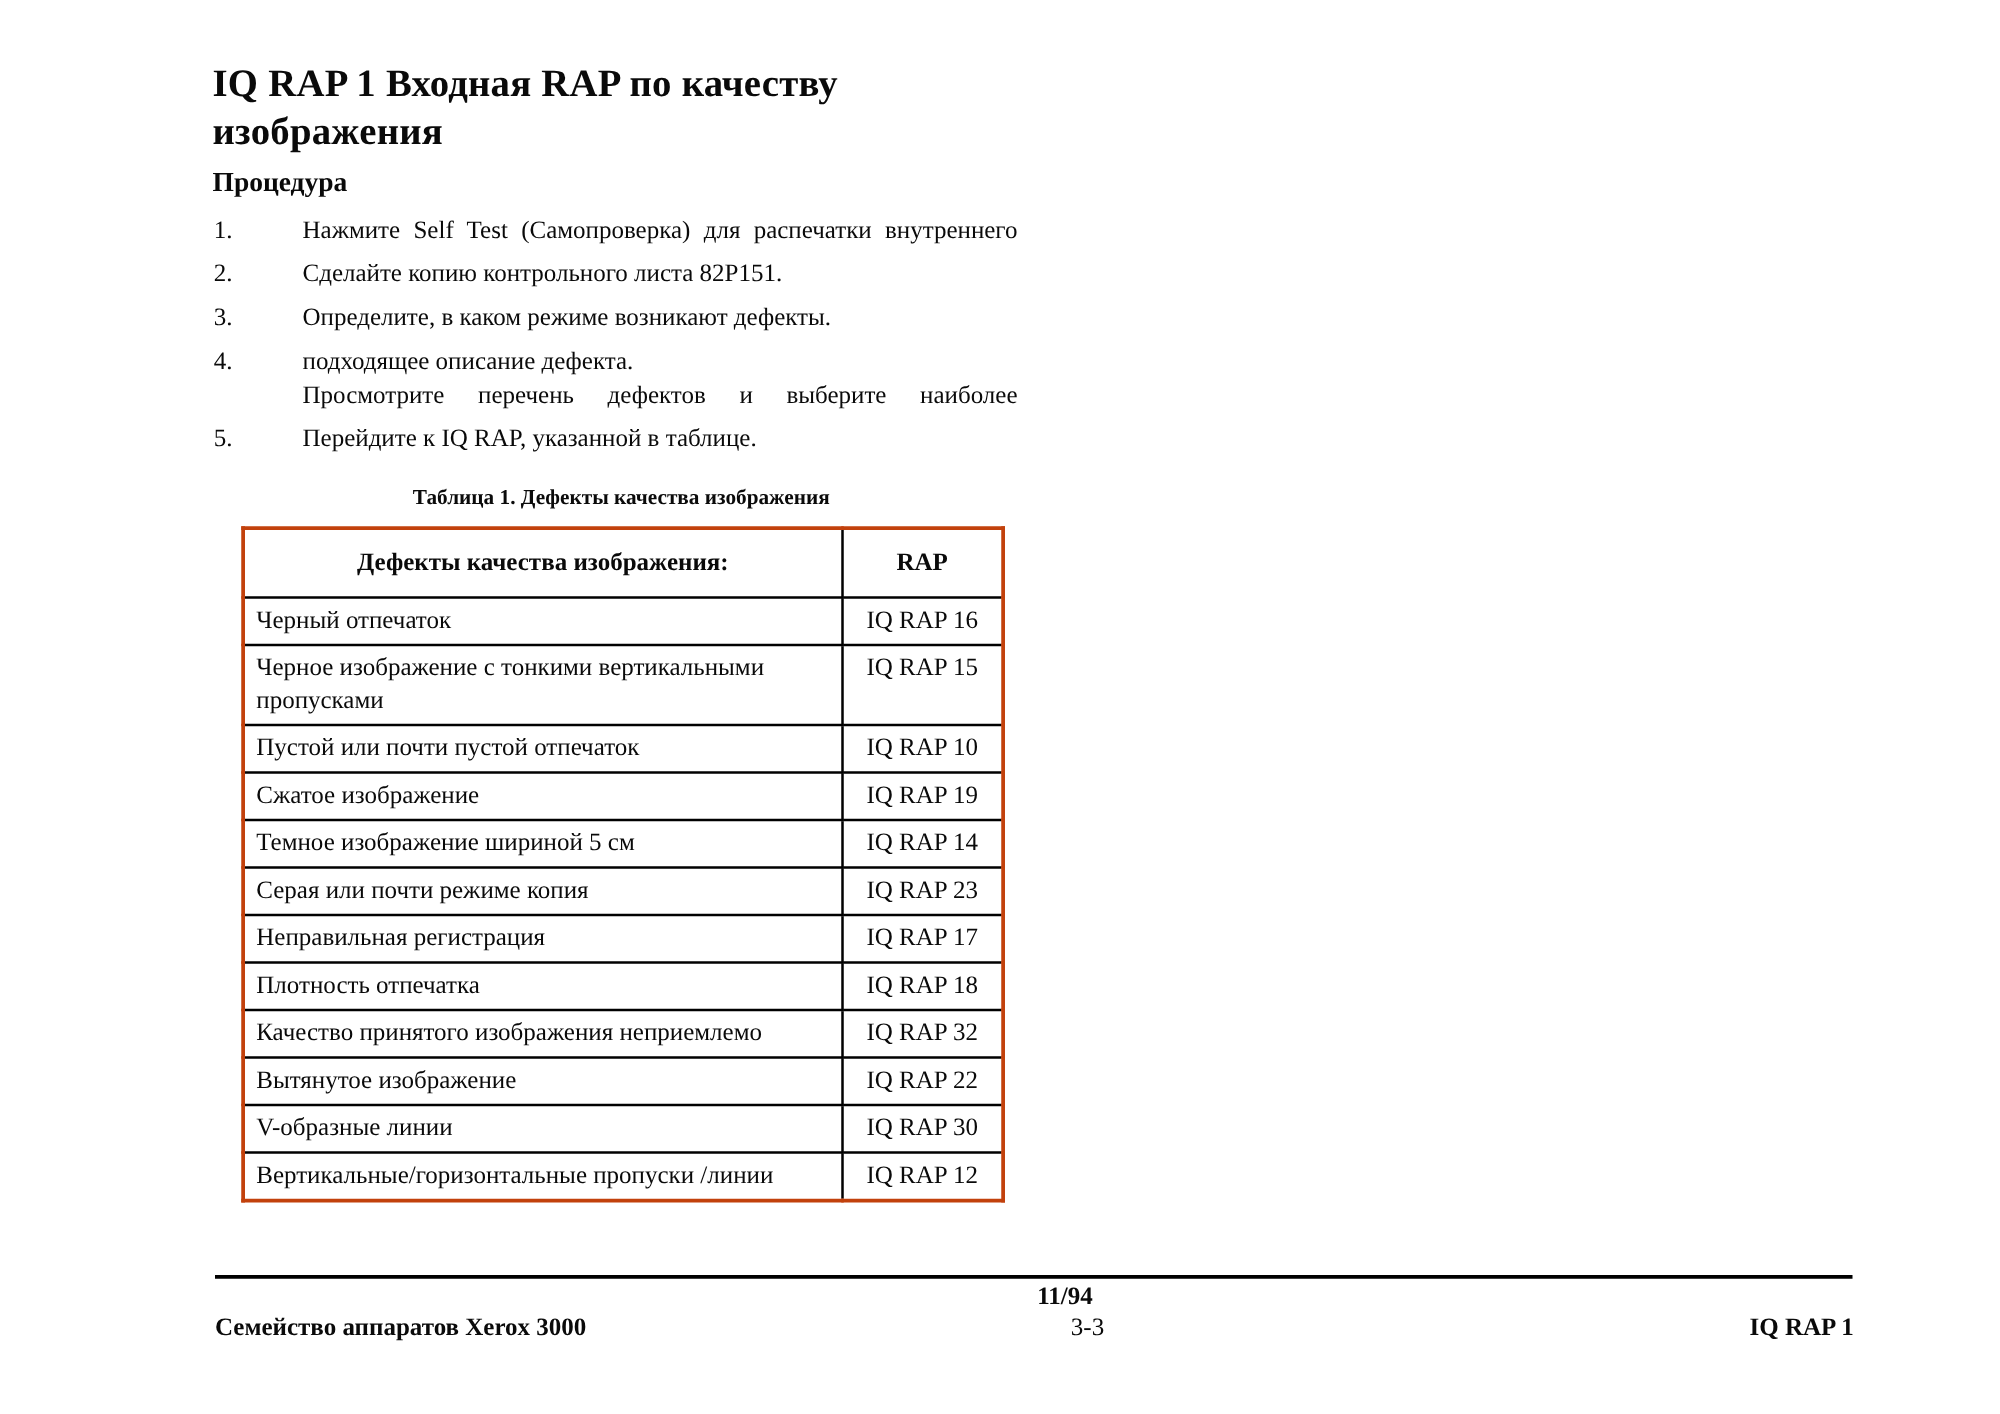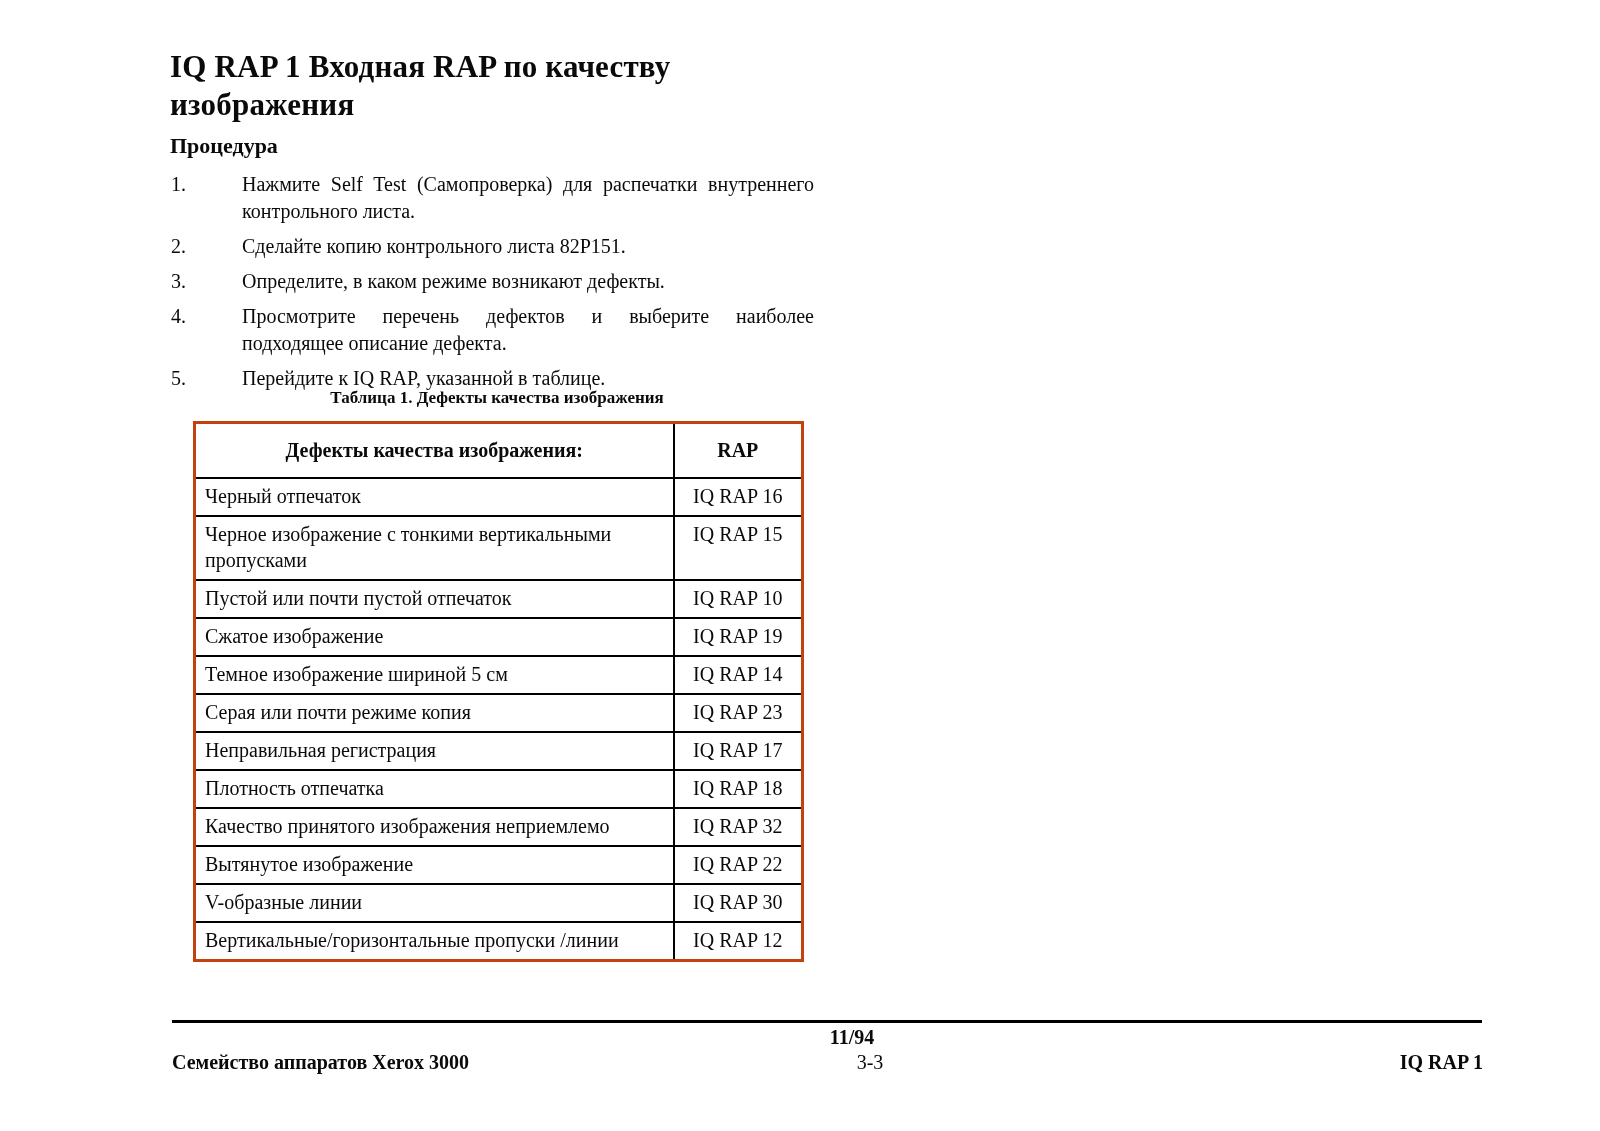--- a/index.html
+++ b/index.html
@@ -129,34 +129,33 @@
   <span>IQ RAP 1 Входная RAP по качеству</span><br>
   <span>изображения</span>
 </h1>
 
 <h2 class="section-heading">Процедура</h2>
 
 <div class="steps" id="steps">
     <div class="step">
       <span class="step-num">1.</span>
       <div class="step-line stretch">Нажмите Self Test (Самопроверка) для распечатки внутреннего</div>
-      <div class="step-line">контрольного листа.</div>
     </div>
     <div class="step">
       <span class="step-num">2.</span>
       <div class="step-line">Сделайте копию контрольного листа 82P151.</div>
     </div>
     <div class="step">
       <span class="step-num">3.</span>
       <div class="step-line">Определите, в каком режиме возникают дефекты.</div>
     </div>
     <div class="step">
       <span class="step-num">4.</span>
+      <div class="step-line">подходящее описание дефекта.</div>
       <div class="step-line stretch">Просмотрите перечень дефектов и выберите наиболее</div>
-      <div class="step-line">подходящее описание дефекта.</div>
     </div>
     <div class="step">
       <span class="step-num">5.</span>
       <div class="step-line">Перейдите к IQ RAP, указанной в таблице.</div>
     </div>
   </div>
 
 <div class="table-caption">Таблица 1. Дефекты качества изображения</div>
 
 <table class="defects">

